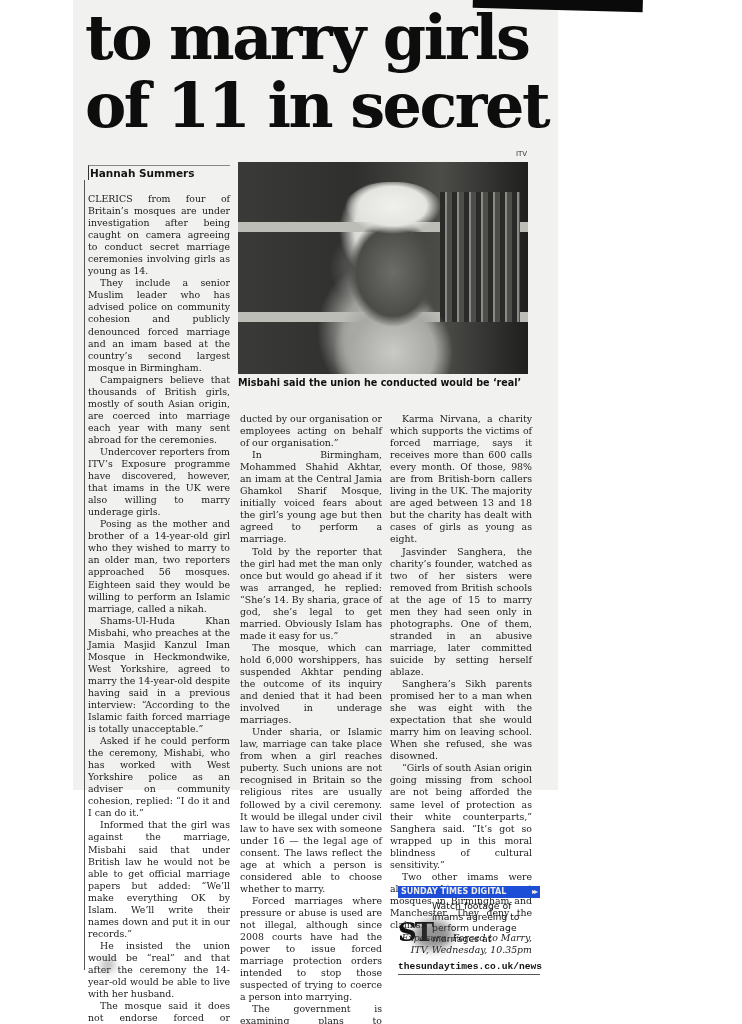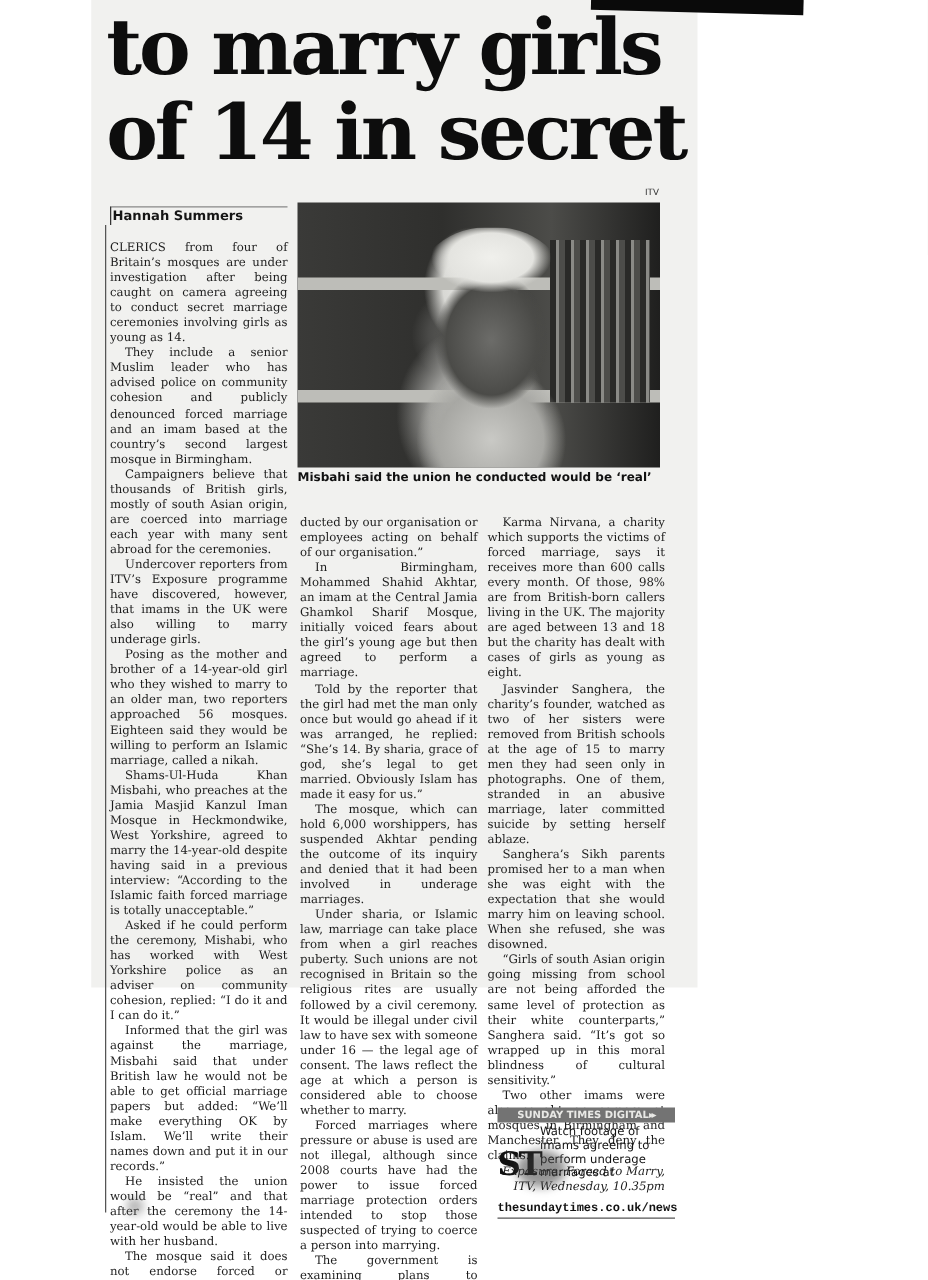--- a/index.html
+++ b/index.html
@@ -62,23 +62,23 @@
   .col1 { left: 15px; top: 182px; }
   .col2 { left: 167px; top: 413px; }
   .col3 { left: 317px; top: 413px; }
   .tagline {
     font-style: italic; text-align: right; margin-top: 1px; line-height: 12px;
   }
   .promo {
     position: absolute; left: 325px; top: 886px; width: 142px;
   }
   .promo-bar {
-    height: 12px; background: #737373; color: #e9e9e6;
+    height: 12px; background: #1d4ed8; color: #e9e9e6;
     font-family: "DejaVu Sans", sans-serif; font-weight: bold; font-size: 8px;
-    line-height: 12px; padding-left: 3px; display: flex; justify-content: center;
+    line-height: 12px; padding-left: 3px; display: flex; justify-content: space-between;
   }
   .promo-bar .arrow { padding-right: 4px; letter-spacing: -2px; }
   .promo-body { display: flex; align-items: flex-end; margin-top: 2px; }
   .promo-logo {
     font-family: "DejaVu Serif", serif; font-weight: bold; font-size: 26px;
     line-height: 24px; letter-spacing: -2px; color: #111; width: 34px; margin-top: 6px;
   }
   .promo-text {
     font-family: "DejaVu Sans", sans-serif; font-size: 9.3px; line-height: 11px; color: #111;
   }
@@ -90,21 +90,21 @@
   .smudge { position: absolute; border-radius: 50%; background: rgba(60,60,60,0.55); filter: blur(4px); }
 </style>
 </head>
 <body>
 
 <div class="page">
   <div class="black-bar"></div>
 
   <h1 class="headline">
     <span>to marry girls</span><br>
-    <span>of 14 in secret</span>
+    <span>of 11 in secret</span>
   </h1>
 
   <div class="byline">Hannah Summers</div>
   <div class="left-rule"></div>
 
   <div class="credit">ITV</div>
   <div class="photo">
     <div class="shelf" style="top:60px"></div>
     <div class="shelf" style="top:150px"></div>
     <div class="books"></div>

